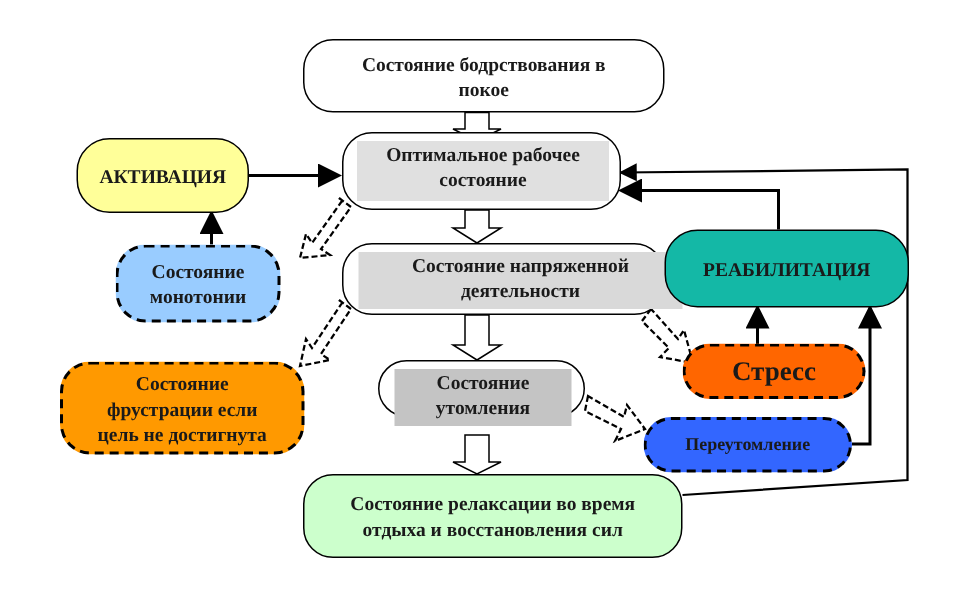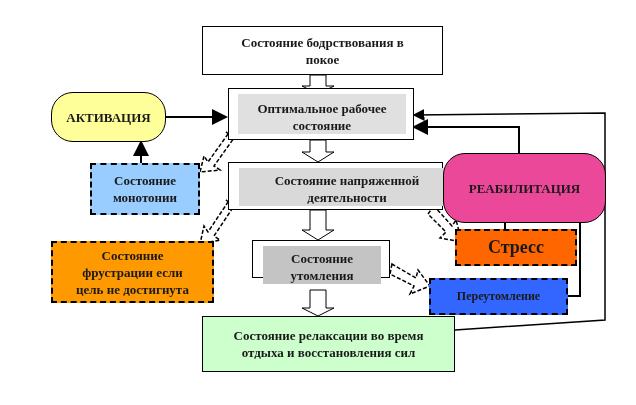--- a/index.html
+++ b/index.html
@@ -1,21 +1,21 @@
 <!DOCTYPE html>
 <html><head>
 <meta charset="utf-8">
 <style>
   html, body { margin: 0; padding: 0; background: #ffffff; }
   body { width: 636px; height: 405px; position: relative; overflow: hidden;
          font-family: "Liberation Serif", "DejaVu Serif", serif; color: #1a1a1a; }
   .box { position: absolute; box-sizing: border-box; display: flex; align-items: center;
-         justify-content: center; text-align: center; font-weight: bold; font-size: 13px; line-height: 17px; }
+         justify-content: center; text-align: center; font-weight: bold; font-size: 13px; line-height: 17px; border-radius: 20px; }
   .solid { border: 1px solid #000; background: #fff; }
-  .inner { background: #d9d9d9; display: flex; align-items: flex-end; justify-content: center;
+  .inner { background: #d9d9d9; display: flex; align-items: flex-start; justify-content: center;
            position: absolute; box-sizing: border-box; }
   .dash { border: 2px dashed #000; }
   .pill { border: 1px solid #000; border-radius: 22px; text-align: center; }
   svg#links { position: absolute; left: 0; top: 0; }
 </style>
 </head>
 <body>
 
 <svg id="links" width="636" height="405">
   <defs>
@@ -73,29 +73,29 @@
 </div>
 
 <div class="box solid" style="left:202px;top:316px;width:253px;height:56px;background:#ccffcc;">
   <span style="padding:0 14px;">Состояние релаксации во время отдыха и восстановления сил</span>
 </div>
 
 <div class="box pill" style="left:51px;top:92px;width:115px;height:50px;background:#ffff99;">
   <span>АКТИВАЦИЯ</span>
 </div>
 
-<div class="box dash" style="left:90px;top:163px;width:110px;height:52px;background:#99ccff;">
+<div class="box dash" style="left:77px;top:163px;width:110px;height:52px;background:#99ccff;">
   <span style="padding:0 10px;">Состояние монотонии</span>
 </div>
 
-<div class="box dash" style="left:51px;top:241px;width:163px;height:62px;background:#ff9900;">
+<div class="box dash" style="left:40px;top:241px;width:163px;height:62px;background:#ff9900;">
   <span style="padding:0 14px;">Состояние фрустрации если цель не достигнута</span>
 </div>
 
-<div class="box pill" style="left:443px;top:153px;width:163px;height:70px;background:#ec4899;">
+<div class="box pill" style="left:443px;top:153px;width:163px;height:52px;background:#14b8a6;">
   <span>РЕАБИЛИТАЦИЯ</span>
 </div>
 
 <div class="box dash" style="left:455px;top:229px;width:122px;height:37px;background:#ff6600;font-size:18px;">
   <span>Стресс</span>
 </div>
 
 <div class="box dash" style="left:429px;top:278px;width:139px;height:37px;background:#3366ff;font-size:12px;">
   <span>Переутомление</span>
 </div>

